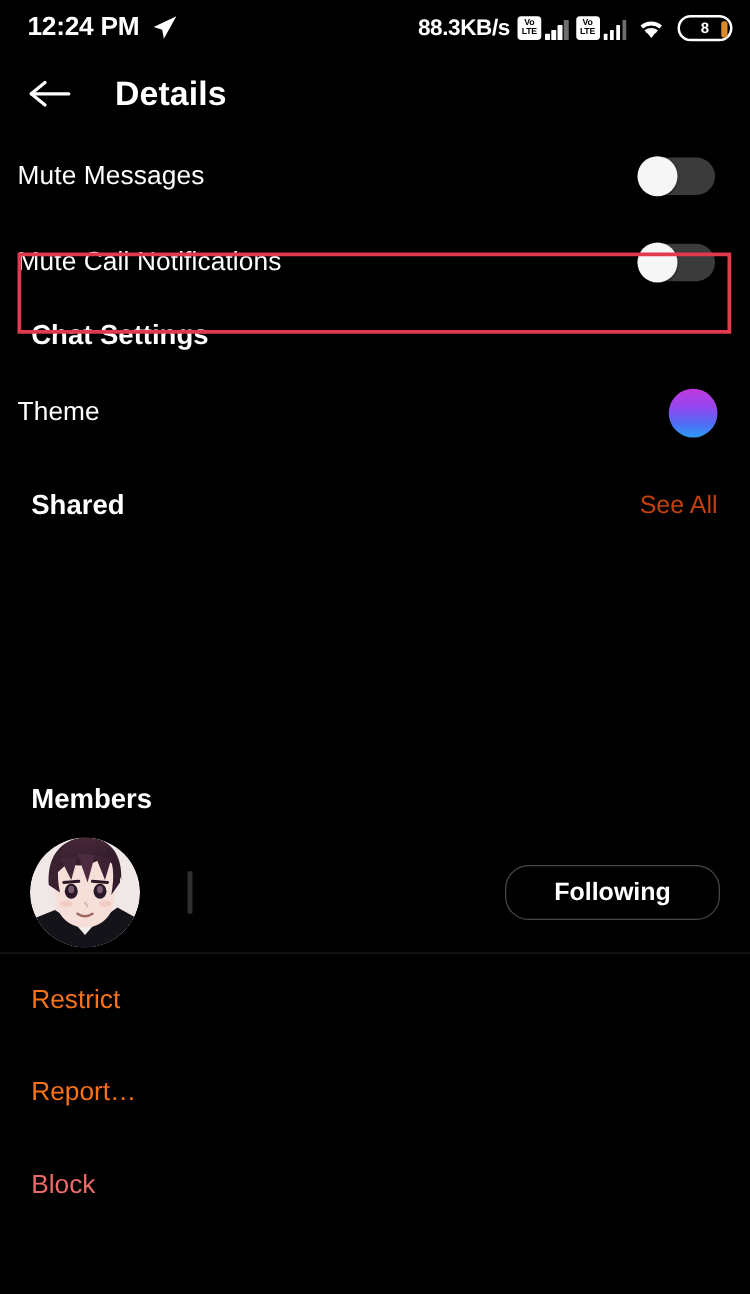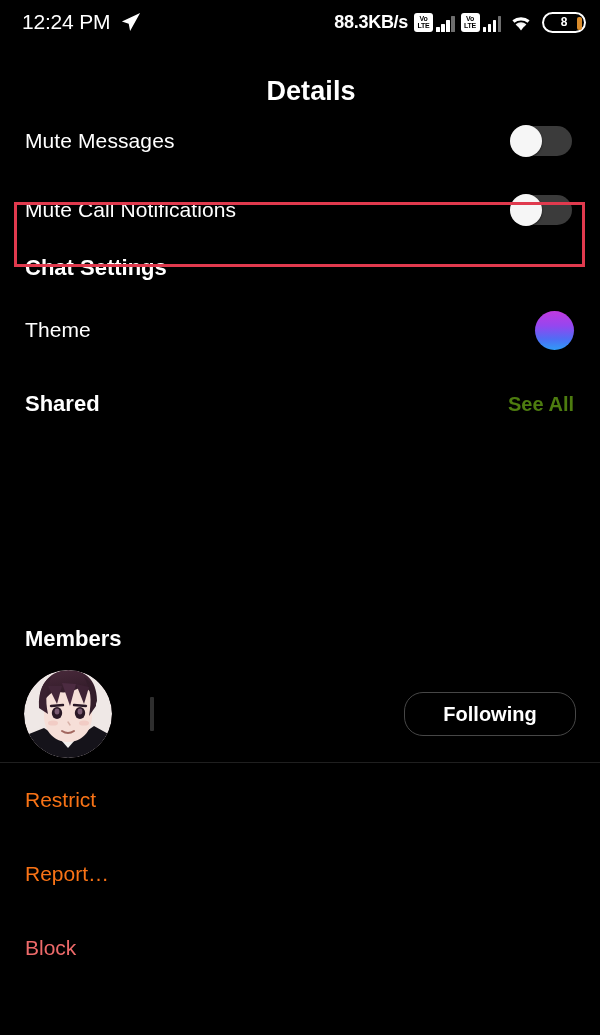--- a/index.html
+++ b/index.html
@@ -13,21 +13,21 @@
   }
 
   
   .statusbar{
     height:44px; width:100%;
     display:flex; align-items:center;
     padding:0 14px 0 22px;
     position:relative;
   }
   .sb-left{ display:flex; align-items:center; gap:10px; }
-  .sb-time{ font-size:21px; font-weight:400; letter-spacing:-0.2px; color:#fff; }
+  .sb-time{ font-size:21px; font-weight:700; letter-spacing:-0.2px; color:#fff; }
   .sb-send{ width:22px; height:20px; display:block; }
   .sb-right{ margin-left:auto; display:flex; align-items:center; gap:6px; }
   .sb-net{ font-size:18px; font-weight:700; color:#fff; letter-spacing:-0.3px;text-align:center; }
   .volte-grp{ display:flex; align-items:flex-end; gap:3px; }
   .volte-badge{
     width:19px; height:19px; border-radius:3px; background:#fff; color:#000;
     display:flex; flex-direction:column; align-items:center; justify-content:center;
     line-height:7px; font-size:7px; font-weight:700; letter-spacing:-0.2px;
   }
   .bars{ display:flex; align-items:flex-end; gap:1.5px; height:17px; }
@@ -42,28 +42,28 @@
     display:flex; align-items:center; justify-content:center; position:relative;
     margin-left:3px;
   }
   .batt span{ font-size:12px; font-weight:700; color:#fff; line-height:1; }
   .batt:after{
     content:""; position:absolute; right:2px; top:3px;
     width:5px; height:13px; border-radius:2px; background:#d98b2b;
   }
 
   
-  .header{ height:62px; display:flex; align-items:center; padding-left:22px; gap:32px;flex-direction:column; }
+  .header{ height:62px; display:flex; align-items:center; padding-left:22px; gap:32px; }
   .back-arrow{ width:38px; height:28px; cursor:pointer; }
   .page-title{ font-size:27px; font-weight:700; letter-spacing:0.1px; }
 
   
   .row{
     height:70px; display:flex; align-items:center;
-    padding:0 28px 0 25px;
+    padding:0 28px 0 14px;
   }
   .row-label{ font-size:21px; font-weight:400; color:#fff; letter-spacing:0.1px; }
   .spacer{ flex:1; }
 
   
   .toggle{
     width:62px; height:30px; border-radius:16px;
     background:#3b3b3b; position:relative; flex:none;
   }
   .toggle .knob{
@@ -78,21 +78,21 @@
     position:absolute; left:14px; top:202px;
     width:571px; height:65px;
     border:3px solid #e03a4e;
     pointer-events:none;
     z-index:5;
   }
 
   
   .section-head{ height:58px; display:flex; align-items:center; padding:0 28px 0 25px; }
   .section-head .t{ font-size:22px; font-weight:700; }
-  .link{ font-size:20px; font-weight:700; color:#4d7c0f; cursor:pointer; }
+  .link{ font-size:20px; font-weight:400; color:#c2410c; cursor:pointer; }
 
   
   .theme-dot{
     width:39px; height:39px; border-radius:50%;
     background:linear-gradient(180deg,#c13ae0 0%,#9546ef 38%,#4f6df5 72%,#2f9cf7 100%);
     flex:none;
   }
 
   
   .member-row{ height:96px; display:flex; align-items:center; padding:0 24px 0 24px; }

